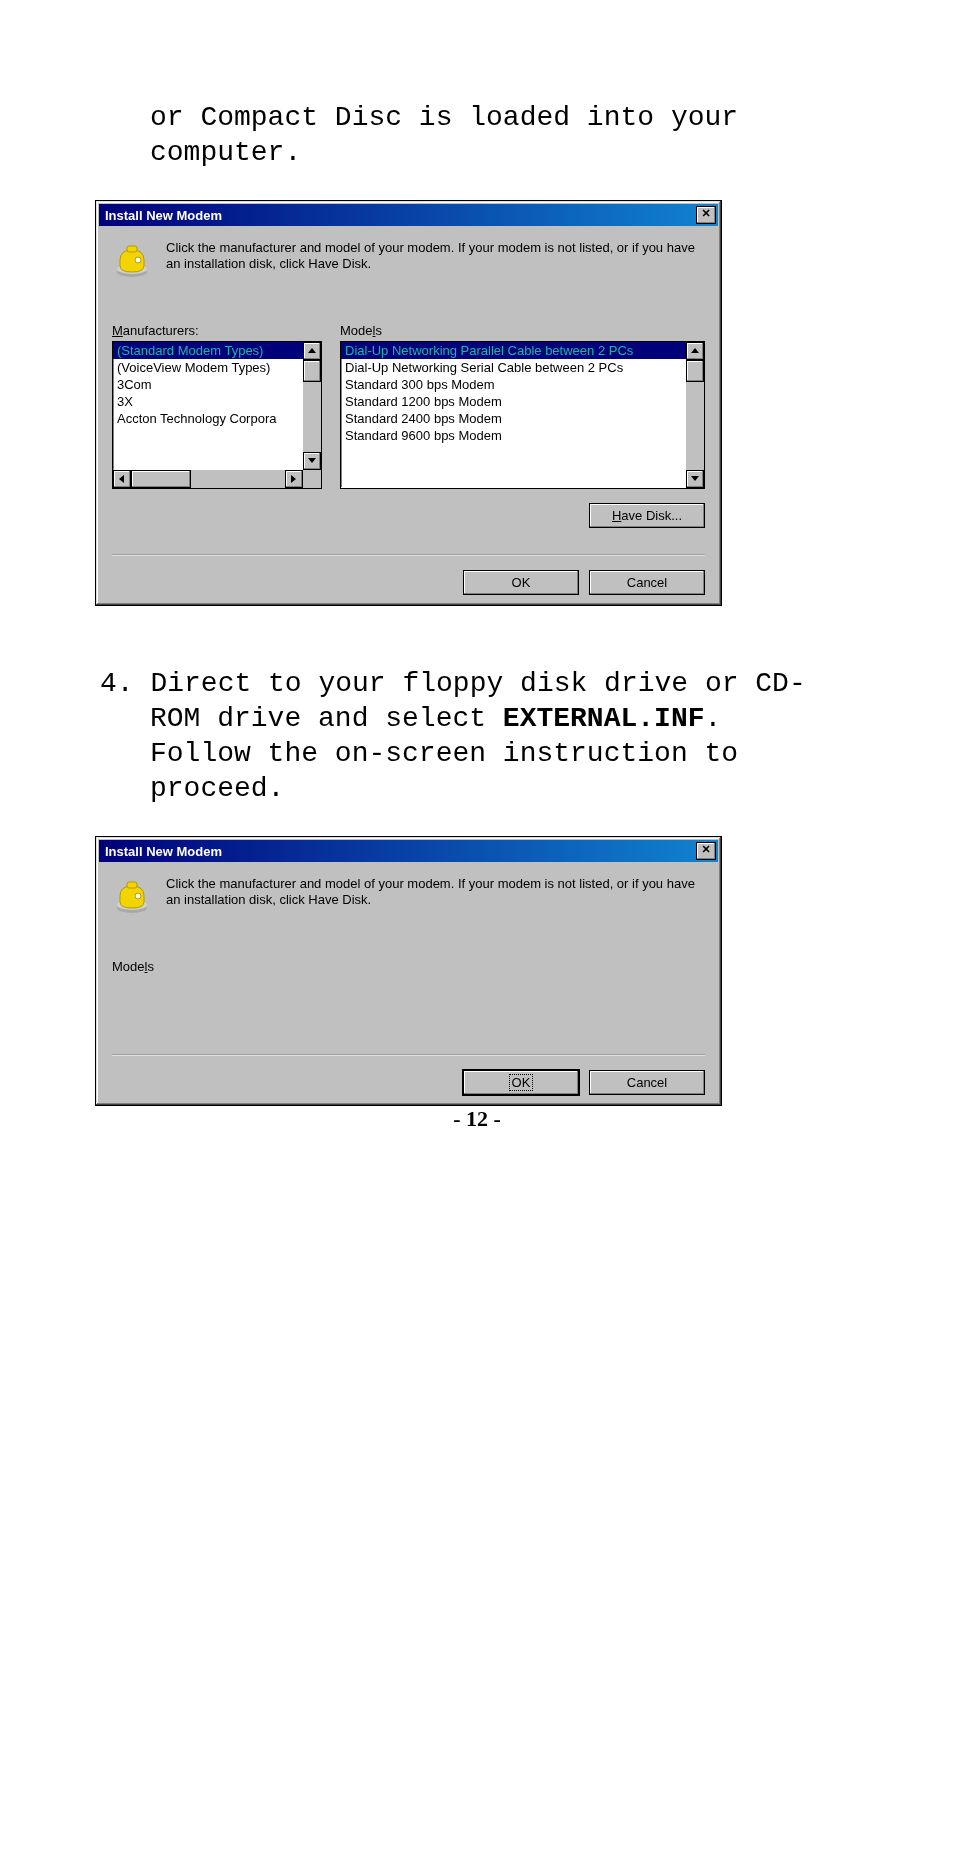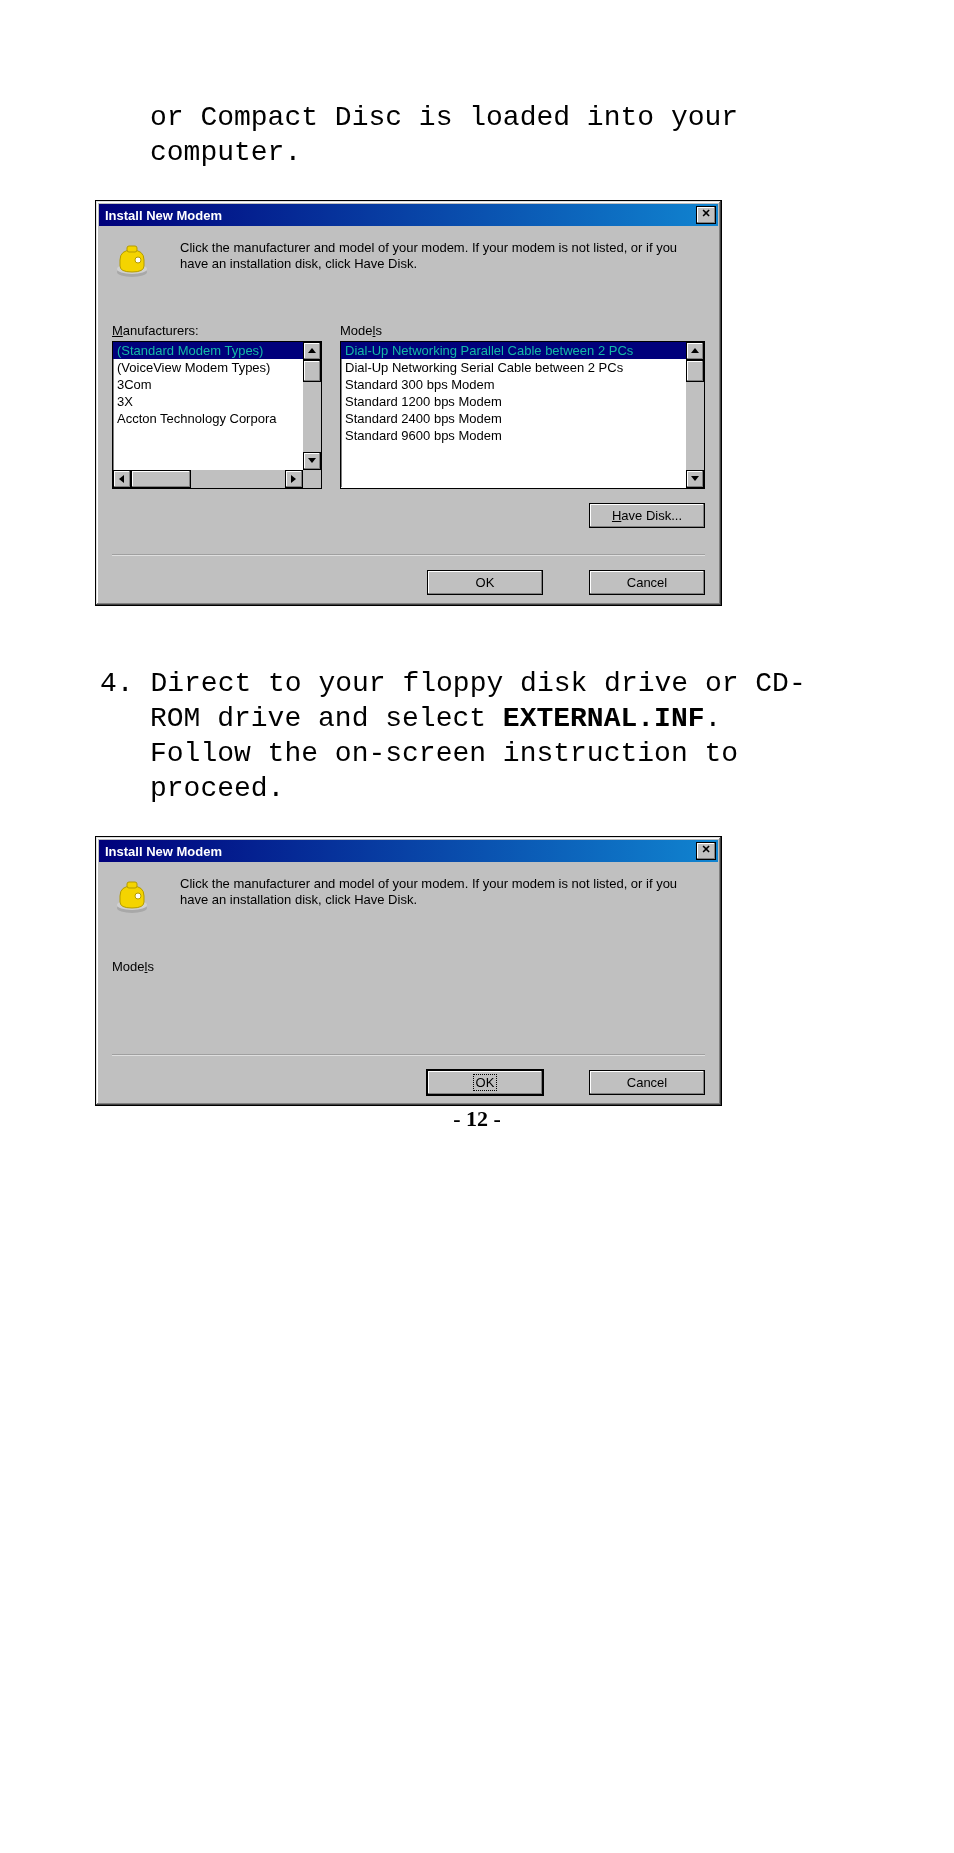--- a/index.html
+++ b/index.html
@@ -67,21 +67,21 @@
     font-family: Arial,sans-serif;
     font-weight: bold;
     font-size: 11px;
     color: #000;
   }
   .dlg-body {
     padding: 14px 16px 10px 16px;
   }
   .intro-row {
     display: flex;
-    gap: 28px;
+    gap: 14px;
   }
   .modem-icon {
     width: 40px;
   }
   .intro-text { flex: 1; line-height: 1.25; }
 
   .labels-row {
     display: flex;
     margin-top: 40px;
     gap: 18px;
@@ -198,21 +198,20 @@
     display:inline-block;
     min-width: 90px;
     padding: 4px 12px;
     text-align:center;
     background:#c0c0c0;
     border:1px solid #000;
     box-shadow: inset -1px -1px 0 #808080,
                 inset  1px  1px 0 #ffffff;
     font-family:"MS Sans Serif","Tahoma",Arial,sans-serif;
     font-size:13px;
-    margin-left:36px;
   }
   .btn.default {
     box-shadow: 0 0 0 1px #000,
                 inset -1px -1px 0 #808080,
                 inset  1px  1px 0 #ffffff;
   }
   .btn .dotted {
     outline: 1px dotted #000;
     outline-offset: 0;
     display:inline-block;

